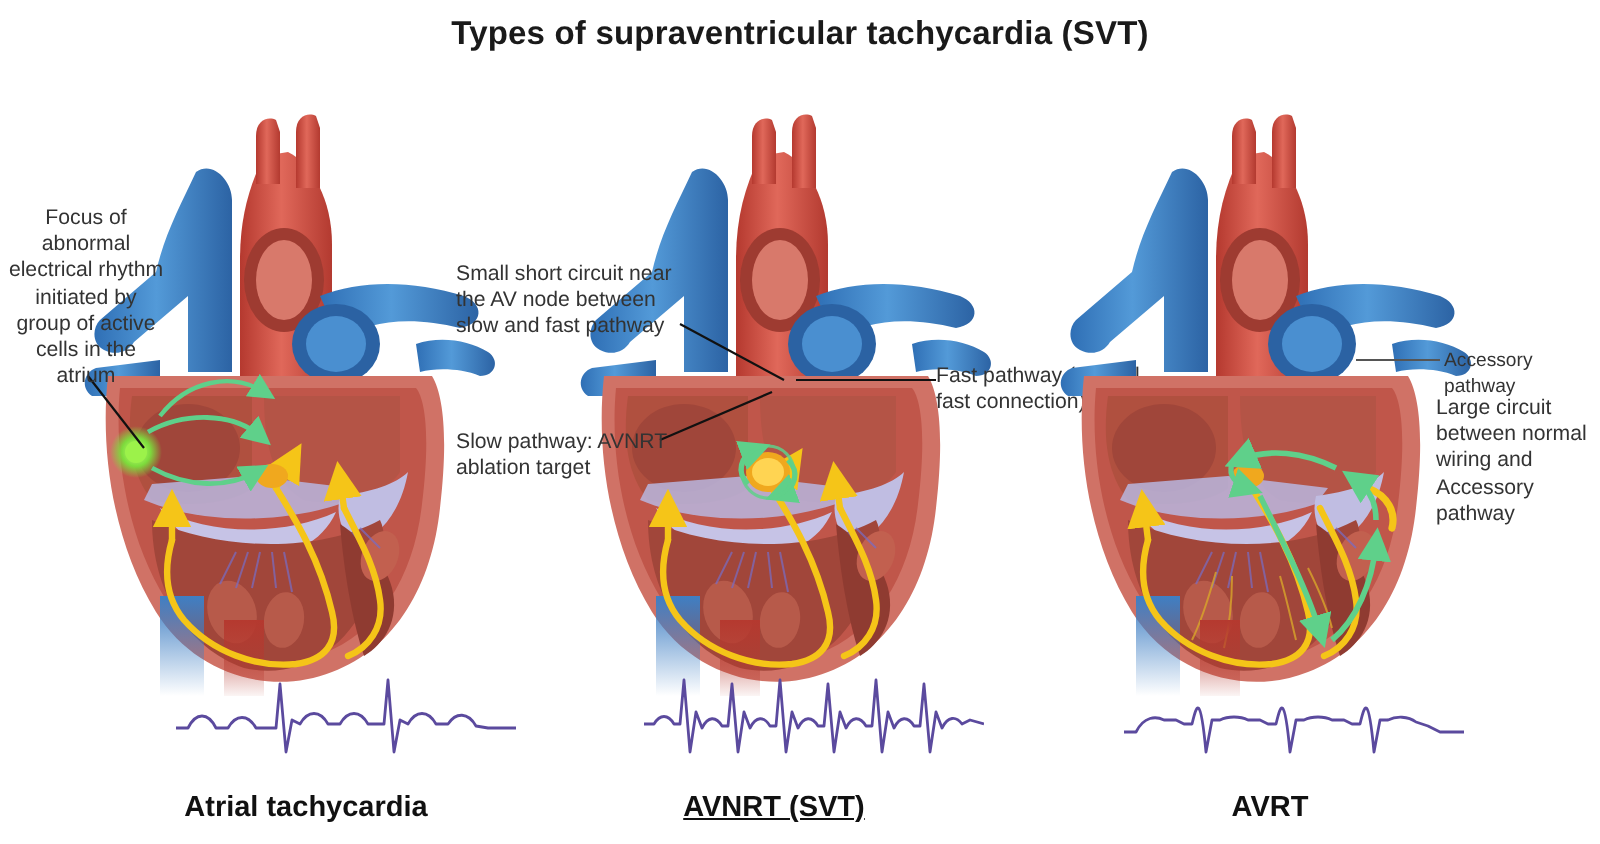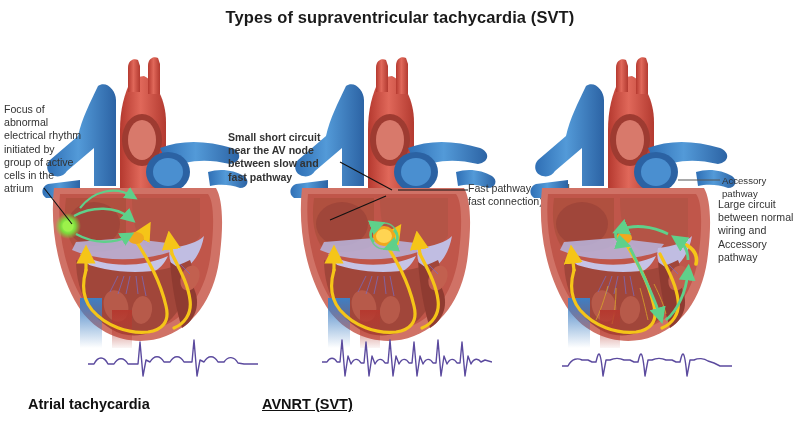--- a/index.html
+++ b/index.html
@@ -16,37 +16,37 @@
   }
 
   .panel{position:absolute;top:48px;width:250px;height:300px;}
   .panel-1{left:20px;}
   .panel-2{left:268px;}
   .panel-3{left:508px;}
 
   .heart-svg{position:absolute;left:0;top:0;}
 
   .caption{
-    position:absolute;top:396px;width:250px;
+    position:absolute;top:396px;width:250px;text-align:center;
     font-size:14.5px;font-weight:bold;color:#111;
   }
   .cap-1{left:28px;}
   .cap-2{left:262px;text-decoration:underline;}
   .cap-3{left:510px;}
 
   .ecg{position:absolute;top:330px;}
   .ecg-1{left:88px;}
   .ecg-2{left:322px;}
   .ecg-3{left:562px;}
 
   .anno{
     position:absolute;font-size:10.6px;line-height:13.2px;color:#333;
   }
-  .anno-left-focus{left:4px;top:103px;width:78px;}
-  .anno-small-circuit{left:228px;top:131px;width:108px;font-weight:bold;}
+  .anno-left-focus{left:4px;top:103px;width:78px;text-align:center;}
+  .anno-small-circuit{left:228px;top:131px;width:108px;}
   .anno-slow-path{left:228px;top:215px;width:122px;}
   .anno-fast-path{left:468px;top:182px;width:118px;}
   .anno-accessory{left:722px;top:174px;width:80px;font-size:9.6px;}
   .anno-large-circuit{left:718px;top:198px;width:82px;}
 
   .leader{position:absolute;overflow:visible;pointer-events:none;}
 </style>
 </head>
 <body>
 
@@ -251,20 +251,21 @@
 
   <svg class="leader" style="left:280px;top:120px;" width="170" height="130">
     <path d="M60,42 L112,70" stroke="#111" stroke-width="1.1" fill="none"></path>
     <path d="M50,100 L106,76" stroke="#111" stroke-width="1.1" fill="none"></path>
   </svg>
   <svg class="leader" style="left:386px;top:180px;" width="120" height="30">
     <path d="M82,10 L12,10" stroke="#111" stroke-width="1.1" fill="none"></path>
   </svg>
 
   <div class="anno anno-small-circuit">Small short circuit near the AV node between slow and fast pathway</div>
+  <div class="anno anno-slow-path">Slow pathway: AVNRT ablation target</div>
   <div class="anno anno-fast-path">Fast pathway (normal fast connection)</div>
 
   <div class="panel panel-3">
     <svg class="heart-svg" width="250" height="300" viewBox="0 0 250 300">
       <defs>
         <linearGradient id="veinG3" x1="0" y1="0" x2="1" y2="0">
           <stop offset="0" stop-color="#2f6fb5"></stop>
             <stop offset="0.45" stop-color="#539ad8"></stop>
             <stop offset="1" stop-color="#2c63a4"></stop>
         </linearGradient>
@@ -380,14 +381,15 @@
              L34,32 C36,24 38,14 41,46 L44,30 L48,30
              C52,28 58,28 62,30 L68,30 L72,32
              L76,32 C78,24 80,14 83,46 L86,30 L90,30
              C94,28 100,28 104,30 L110,30 L114,32
              L118,32 C120,24 122,14 125,46 L128,30 L132,30
              C136,28 142,28 146,31 L152,33 L158,36 L170,36" stroke="#5b4a9e" stroke-width="1.4" fill="none" stroke-linejoin="round"></path>
   </svg>
 
   <div class="caption cap-1">Atrial tachycardia</div>
   <div class="caption cap-2">AVNRT  (SVT)</div>
+  <div class="caption cap-3">AVRT</div>
 
 </div>
 
 </body></html>

